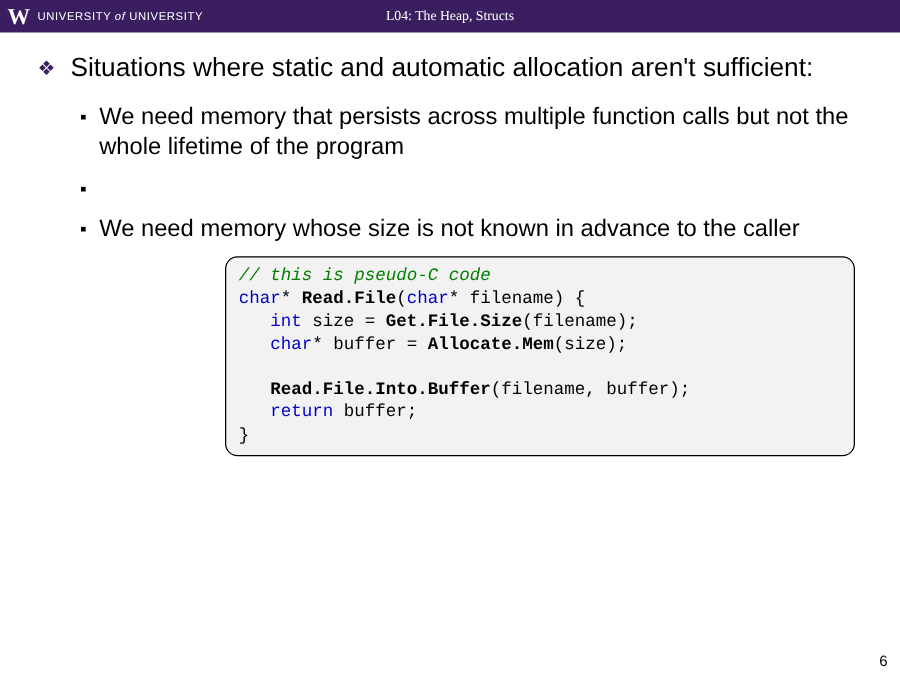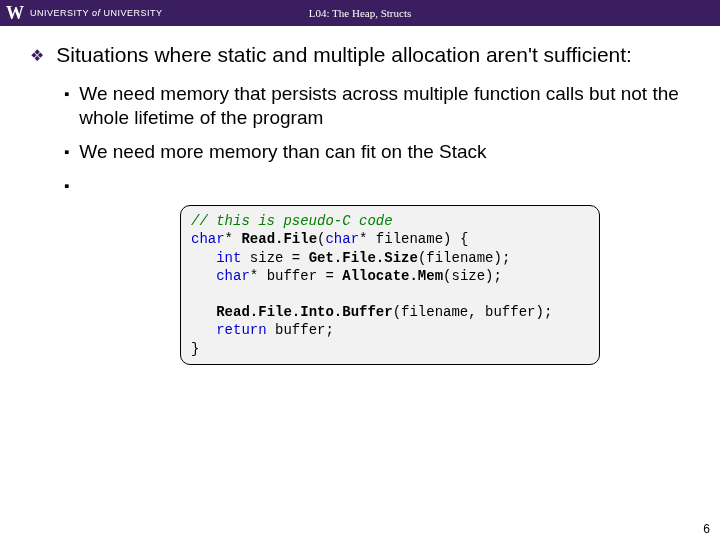--- a/index.html
+++ b/index.html
@@ -59,21 +59,21 @@
   .lvl2 {
     display: flex;
     margin-left: 34px;
     margin-bottom: 10px;
     font-size: 19px;
     line-height: 1.25;
   }
   .lvl2 .bullet { margin-right: 10px; font-size: 15px; margin-top: 3px; }
   .code-box {
     margin: 6px 0 0 150px;
-    width: 420px;
+    width: 504px;
     border: 1.5px solid #000;
     border-radius: 10px;
     background: #f2f2f2;
     padding: 6px 10px 6px 10px;
     font-family: "Courier New", monospace;
     font-size: 14px;
     line-height: 1.3;
     white-space: pre;
   }
   .c-comment { color: #008000; font-style: italic; }
@@ -100,33 +100,33 @@
     </span>
   </div>
   <div class="lecture-title">L04: The Heap, Structs</div>
   <div class="course-info">CSE 333, Spring 2018</div>
 </div>
 
 <div class="content">
 
   <div class="lvl1">
     <span class="bullet">❖</span>
-    <span>Situations where static and multiple allocation aren't sufficient:</span>
+    <span>Situations where static and automatic allocation aren't sufficient:</span>
   </div>
 
   <div class="lvl2">
     <span class="bullet">▪</span>
     <span>We need memory that persists across multiple function calls but not the whole lifetime of the program</span>
   </div>
   <div class="lvl2">
     <span class="bullet">▪</span>
-    <span>We need more memory than can fit on the Stack</span>
   </div>
   <div class="lvl2">
     <span class="bullet">▪</span>
+    <span>We need memory whose size is not known in advance to the caller</span>
   </div>
 
   <div class="code-box"><span class="c-comment">// this is pseudo-C code</span>
 <span class="c-kw">char</span><span>* </span><span class="c-fn">Read.File</span><span>(</span><span class="c-kw">char</span><span>* filename) {</span>
 <span>   </span><span class="c-kw">int</span><span> size = </span><span class="c-fn">Get.File.Size</span><span>(filename);</span>
 <span>   </span><span class="c-kw">char</span><span>* buffer = </span><span class="c-fn">Allocate.Mem</span><span>(size);</span>
 <span></span>
 <span>   </span><span class="c-fn">Read.File.Into.Buffer</span><span>(filename, buffer);</span>
 <span>   </span><span class="c-kw">return</span><span> buffer;</span>
 <span>}</span></div>

